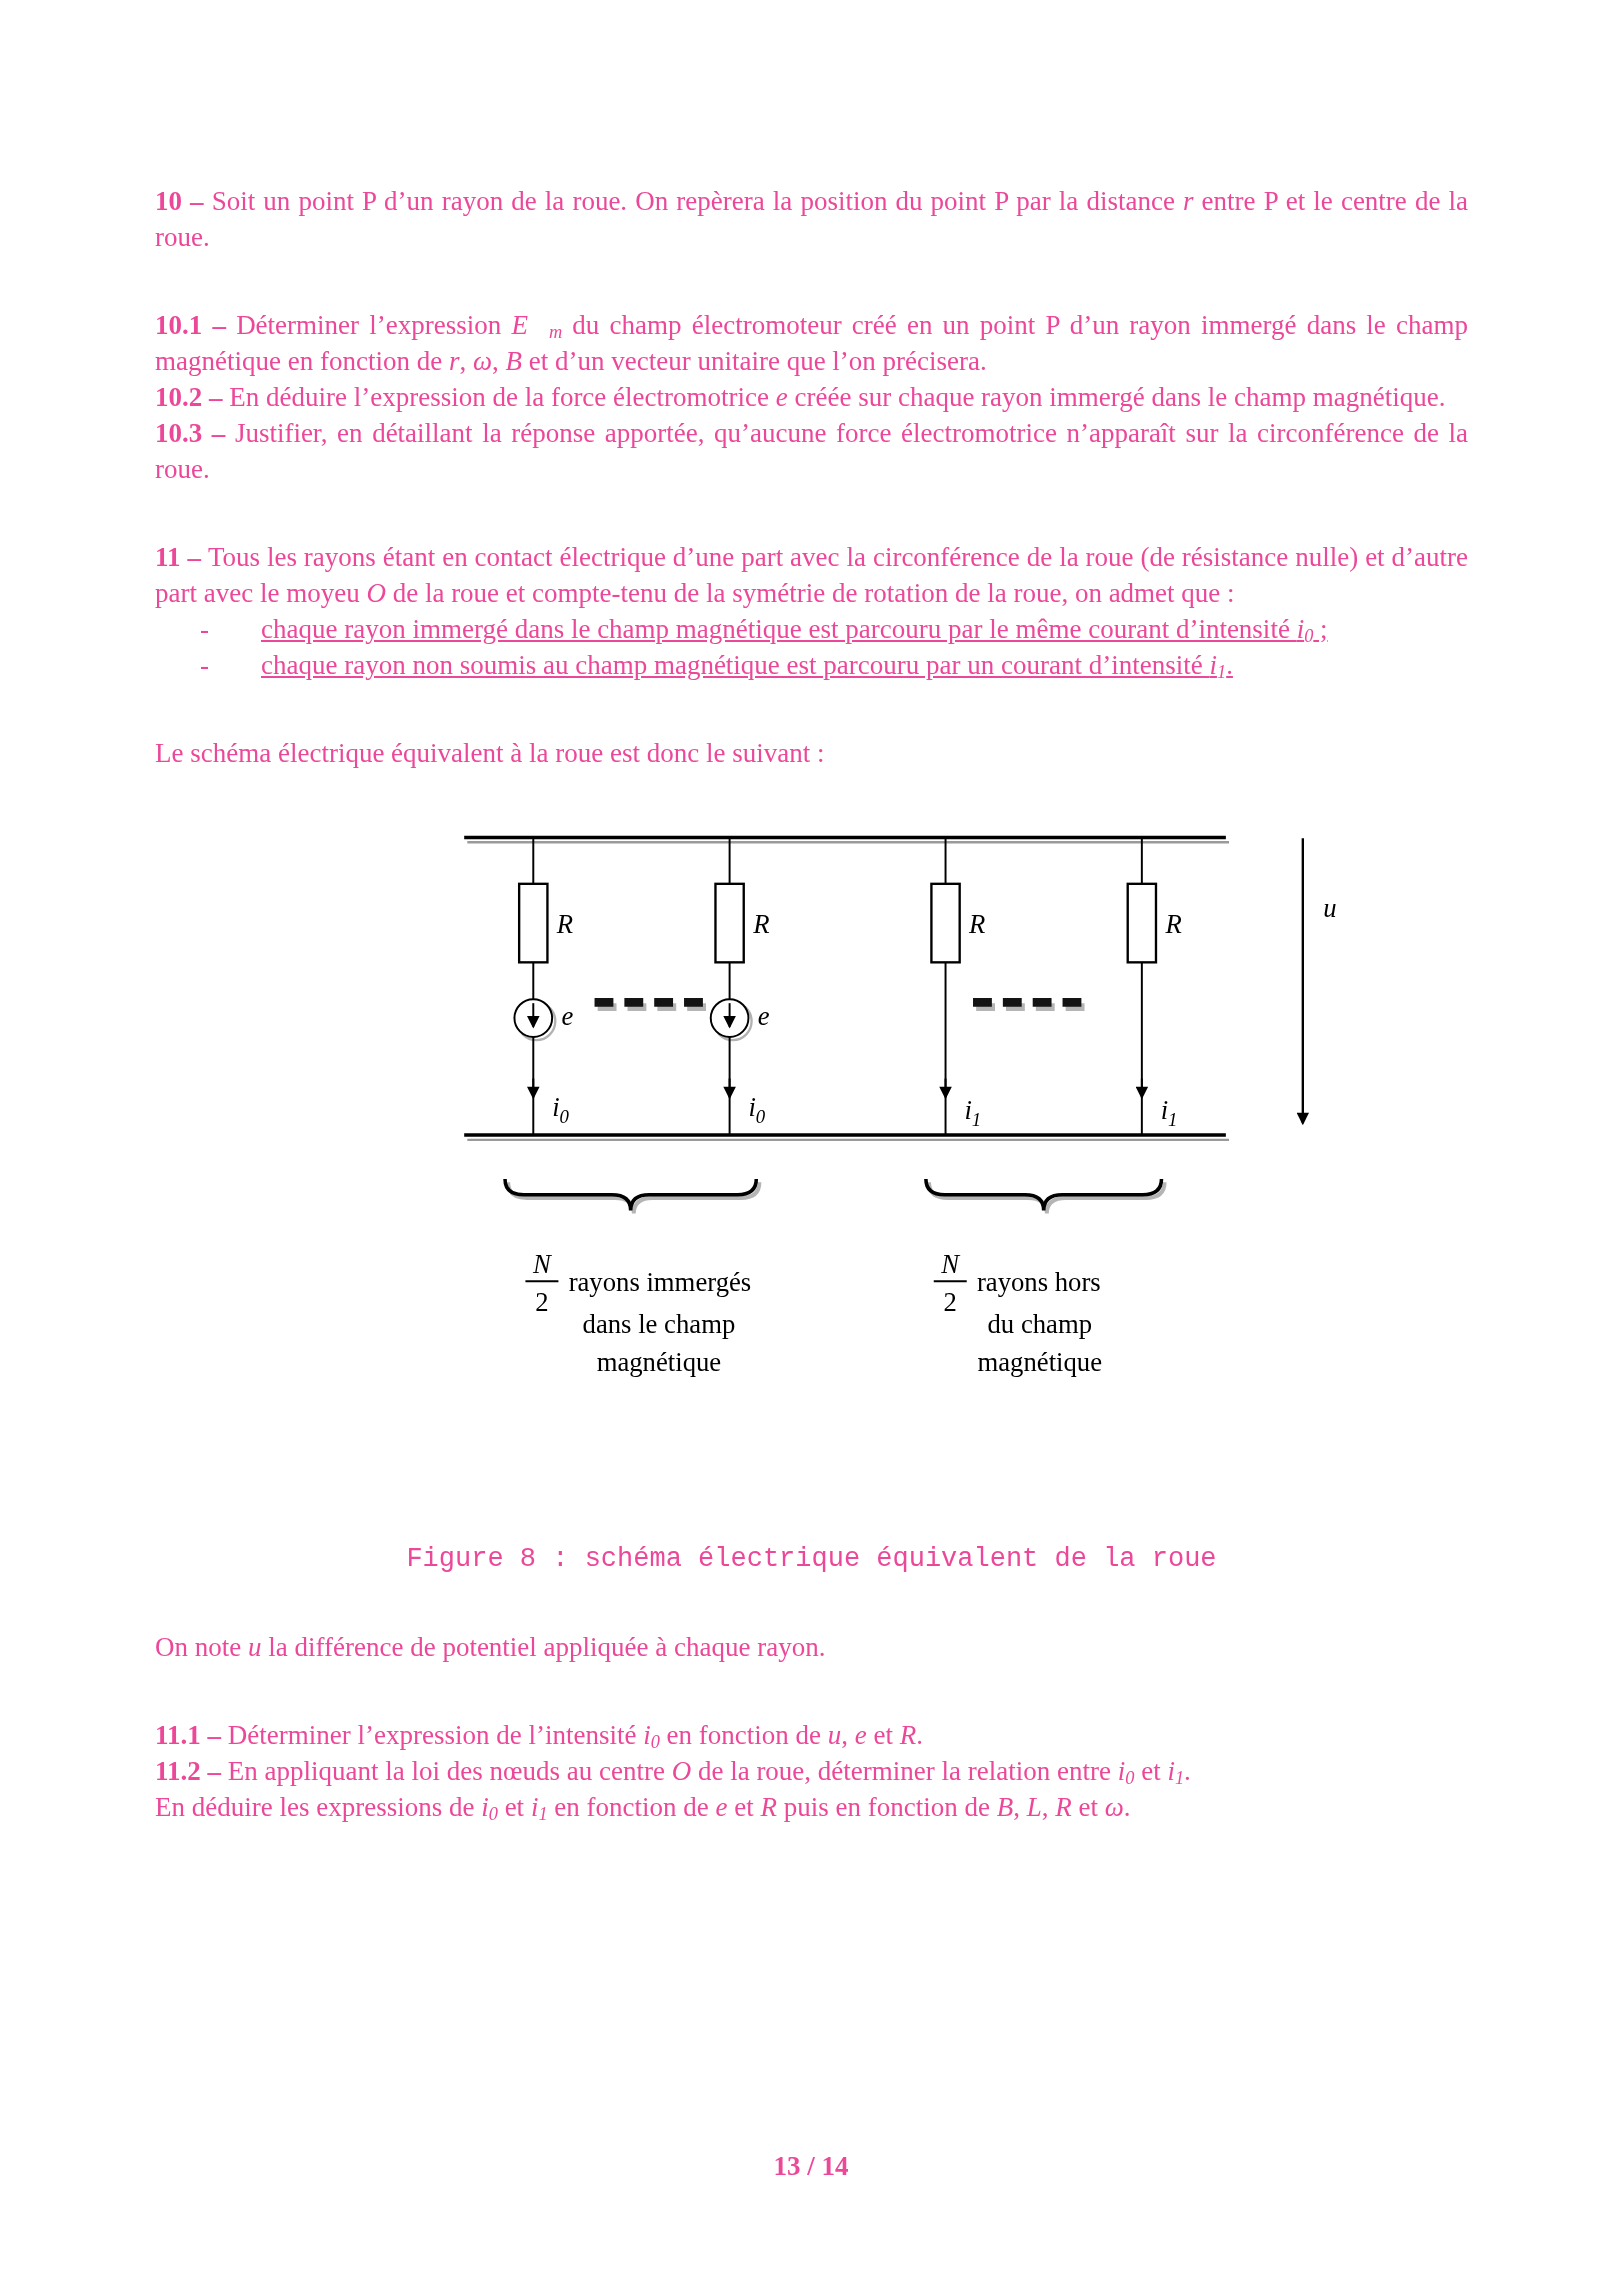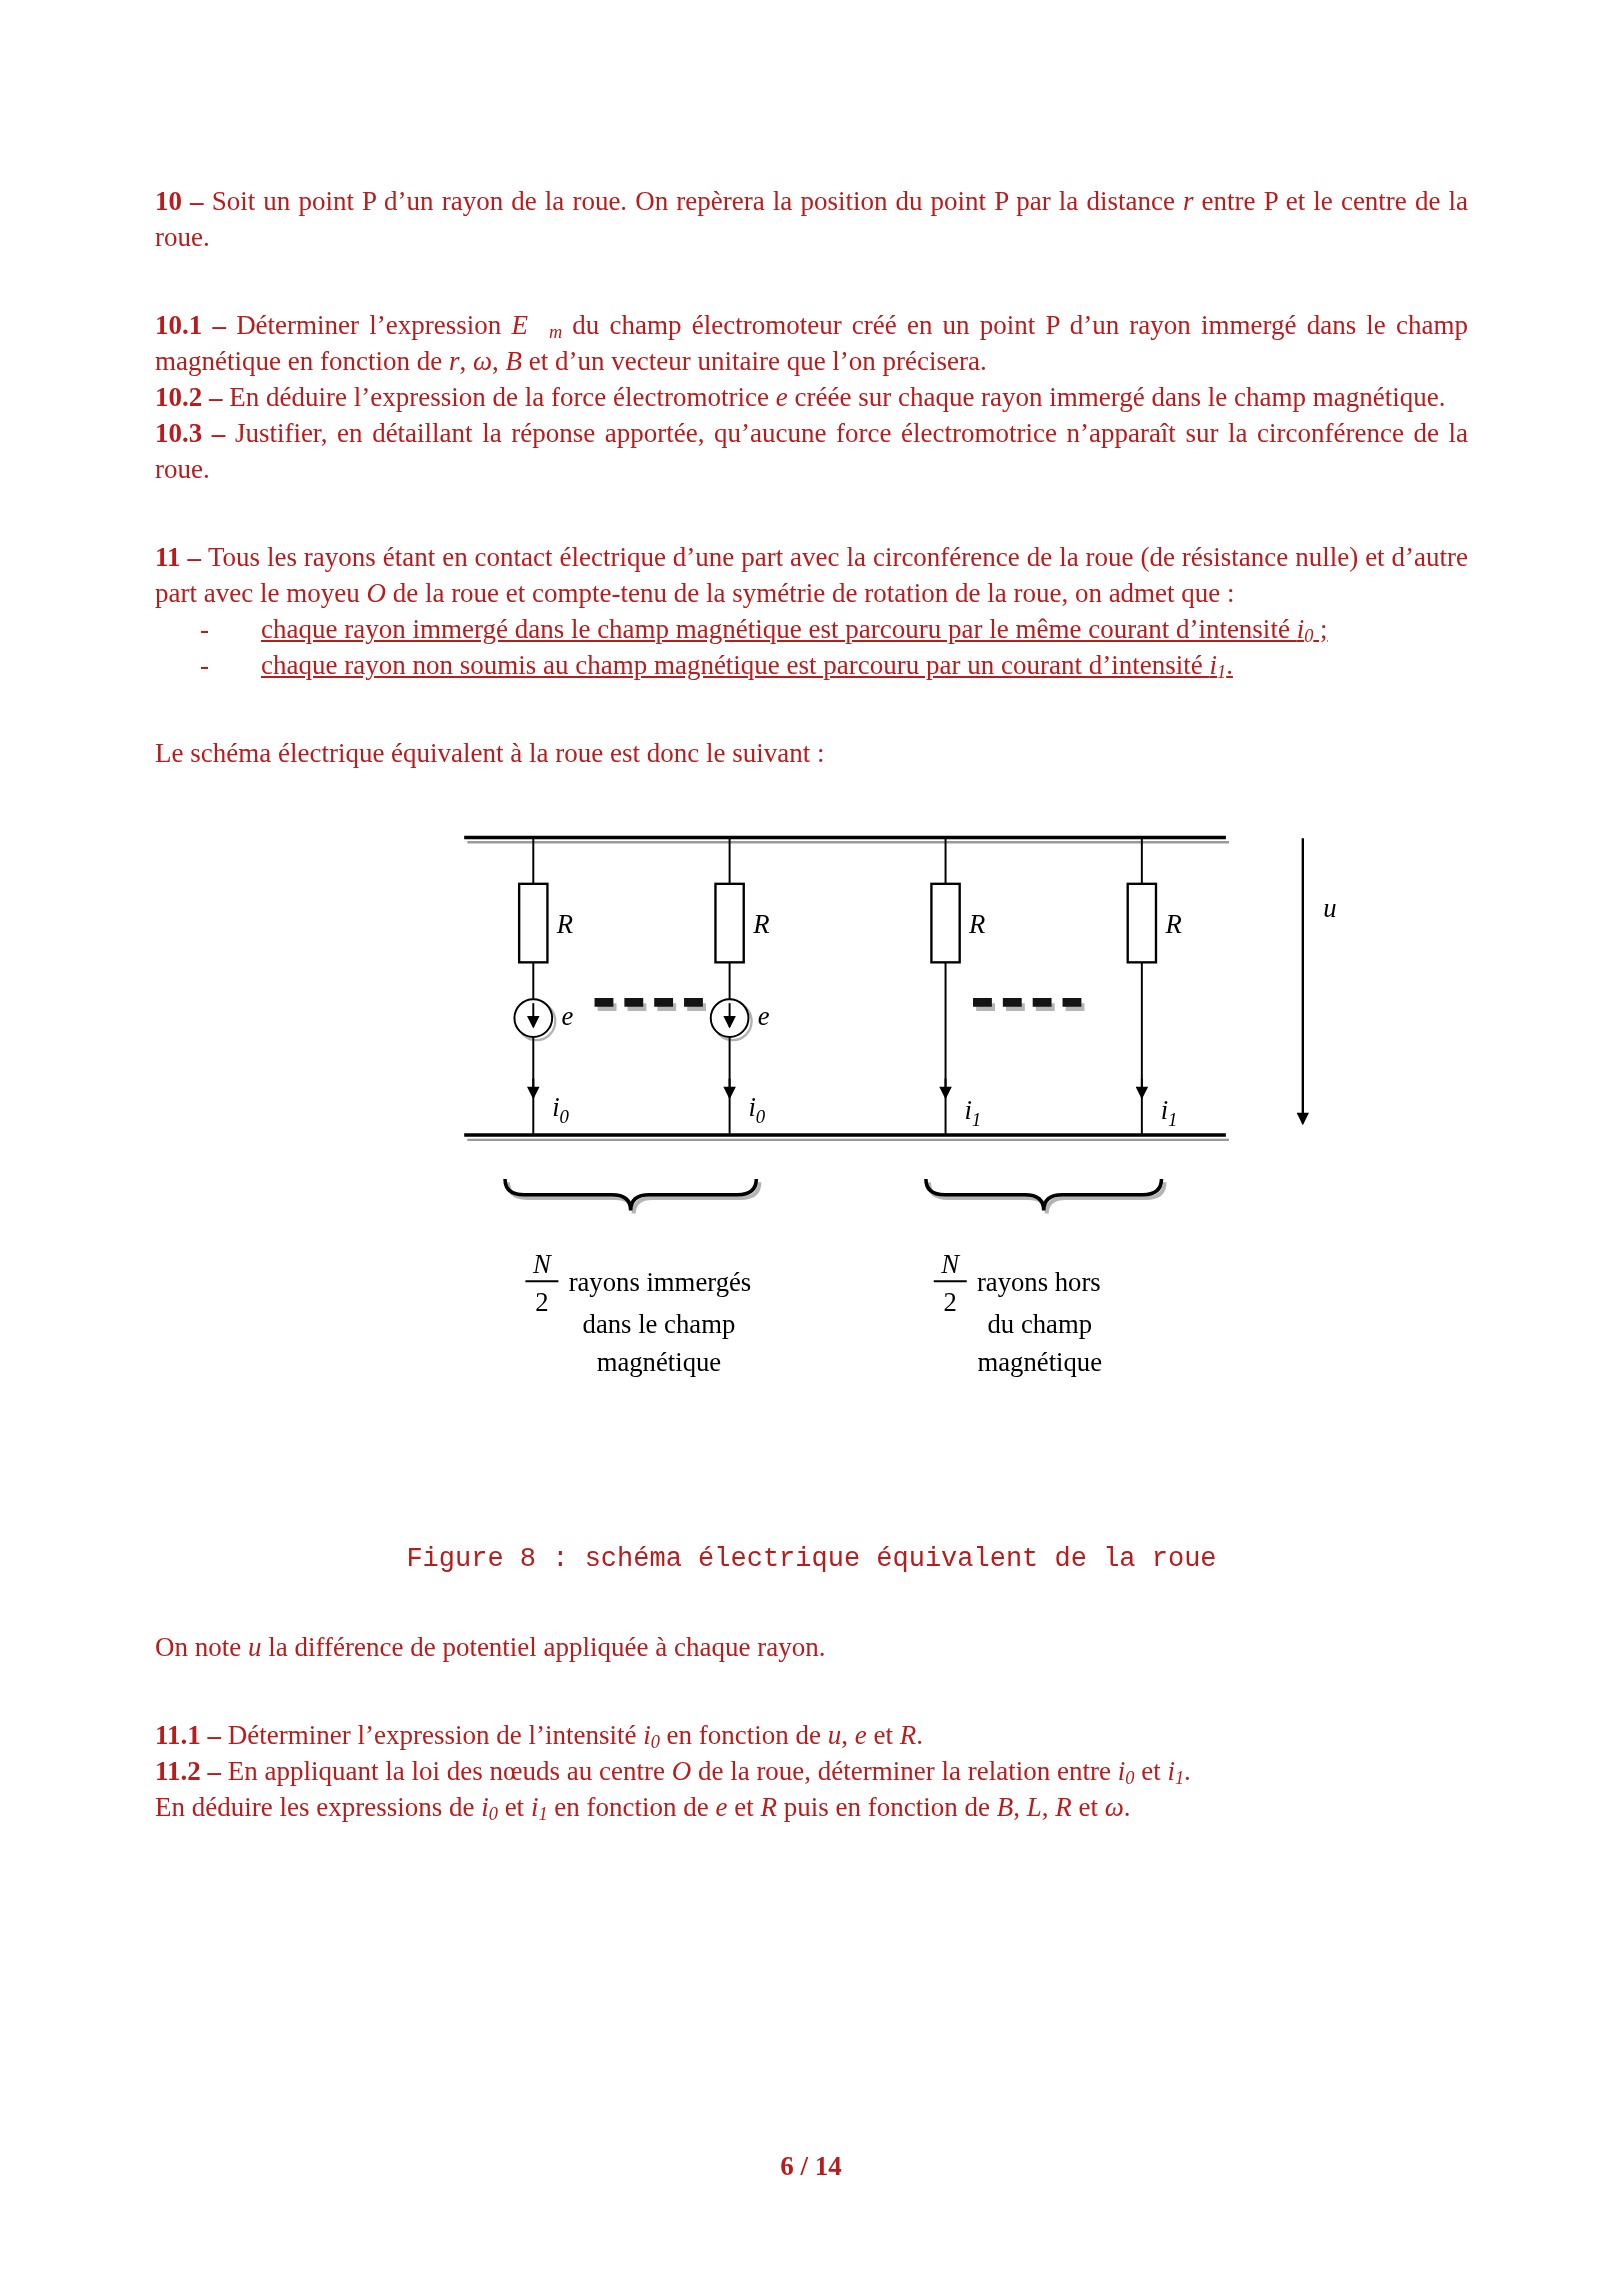--- a/index.html
+++ b/index.html
@@ -1,21 +1,21 @@
 <!DOCTYPE html>
 <html style="font-size:12.6px"><head>
 <meta charset="utf-8">
 <style>
   html, body { margin: 0; padding: 0; background: #ffffff; }
   .page {
     position: relative;
     width: 1622px;
     height: 2295px;
     background: #ffffff;
-    color: #b91c1c;
+    color: #ec4899;
     font-family: "Liberation Serif", "DejaVu Serif", serif;
     font-size: 27px;
     overflow: hidden;
   }
   .content { padding: 183px 154px 0 155px; }
   .para { margin: 0; line-height: 36px; text-align: justify; }
   .gap-1 { margin-top: 52px; }
   .seg-n { }
   .seg-b { font-weight: bold; }
   .seg-i { font-style: italic; }
@@ -172,15 +172,15 @@
     <p class="para caption">Figure 8 : schéma électrique équivalent de la roue</p>
 
     <p class="para gap-1"><span class="seg-n">On note </span><span class="seg-i">u</span><span class="seg-n"> la différence de potentiel appliquée à chaque rayon.</span></p>
 
     <p class="para gap-1"><span class="seg-b">11.1 – </span><span class="seg-n">Déterminer l’expression de l’intensité </span><span class="seg-i">i</span><span class="seg-sub">0</span><span class="seg-n"> en fonction de </span><span class="seg-i">u</span><span class="seg-n">, </span><span class="seg-i">e</span><span class="seg-n"> et </span><span class="seg-i">R</span><span class="seg-n">.</span></p>
     <p class="para"><span class="seg-b">11.2 – </span><span class="seg-n">En appliquant la loi des nœuds au centre </span><span class="seg-i">O</span><span class="seg-n"> de la roue, déterminer la relation entre </span><span class="seg-i">i</span><span class="seg-sub">0</span><span class="seg-n"> et </span><span class="seg-i">i</span><span class="seg-sub">1</span><span class="seg-n">.</span></p>
     <p class="para"><span class="seg-n">En déduire les expressions de </span><span class="seg-i">i</span><span class="seg-sub">0</span><span class="seg-n"> et </span><span class="seg-i">i</span><span class="seg-sub">1</span><span class="seg-n"> en fonction de </span><span class="seg-i">e</span><span class="seg-n"> et </span><span class="seg-i">R</span><span class="seg-n"> puis en fonction de </span><span class="seg-i">B</span><span class="seg-n">, </span><span class="seg-i">L</span><span class="seg-n">, </span><span class="seg-i">R</span><span class="seg-n"> et </span><span class="seg-i">ω</span><span class="seg-n">.</span></p>
 
   </div>
 
-  <div class="footer">6 / 14</div>
+  <div class="footer">13 / 14</div>
 </div>
 
 
 </body></html>

